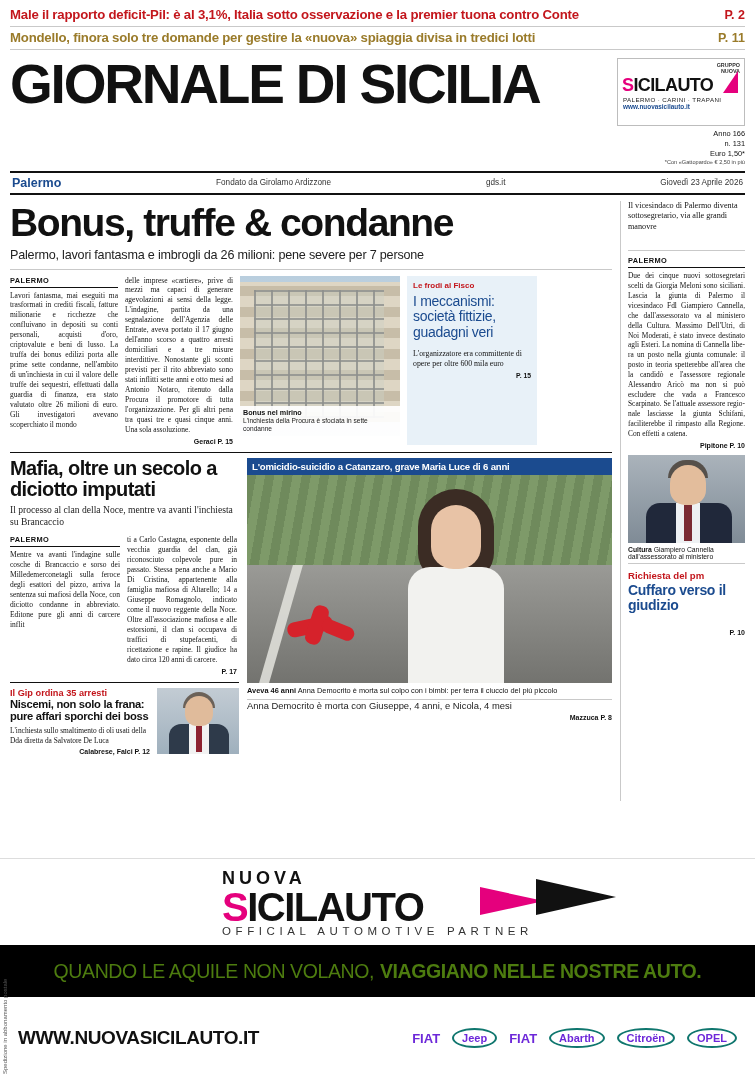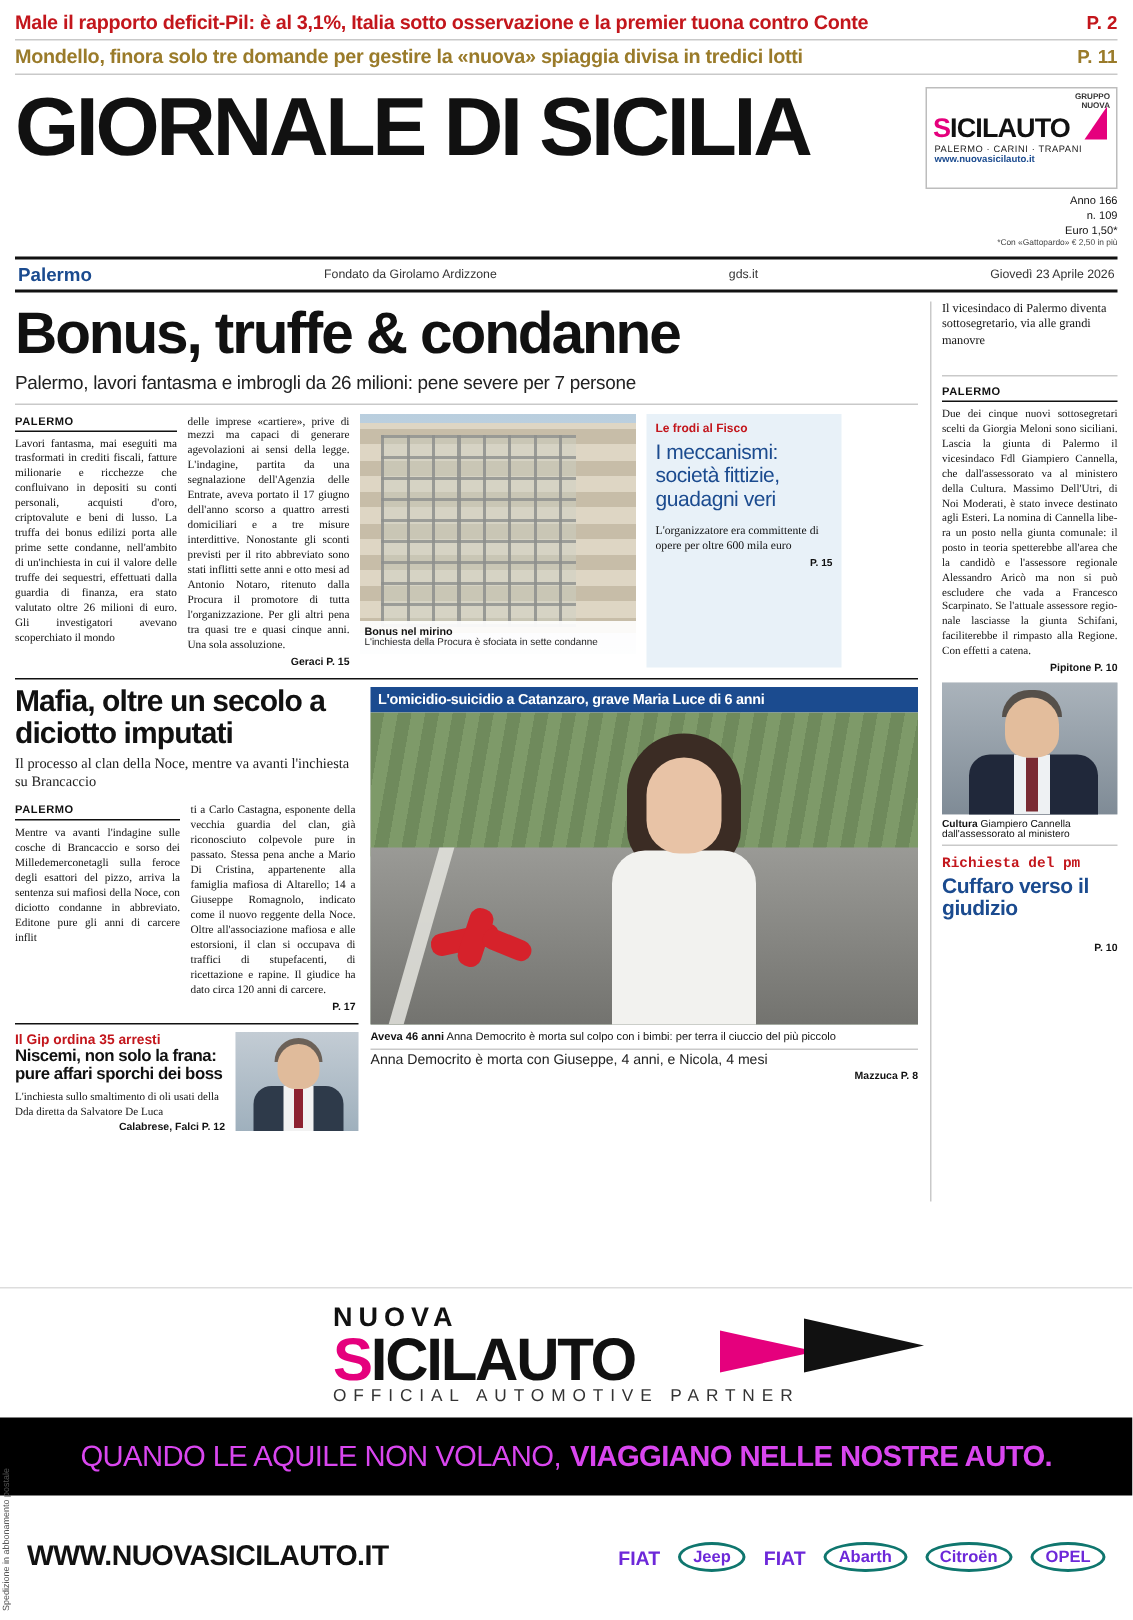--- a/index.html
+++ b/index.html
@@ -96,21 +96,21 @@
     font-size: 7.5px; line-height: 1.33; text-align: justify; color: #111;
     hyphens: auto;
   }
   .byline {
     font-family: "Liberation Sans", sans-serif; font-weight: bold; font-size: 7px;
     text-align: right; margin-top: 3px;
   }
 
   
   .photo-scaffold {
-    width: 184px; height: 160px; position: relative; overflow: hidden;
+    width: 160px; height: 160px; position: relative; overflow: hidden;
     background: linear-gradient(#b9cede, #dfe8ef);
   }
   .ps-build { position:absolute; left: 0; top: 6px; width: 100%; height: 140px;
     background: repeating-linear-gradient(0deg, #c7bda8 0 10px, #ded6c4 10px 21px); }
   .ps-scaff { position:absolute; left: 14px; top: 14px; width: 130px; height: 128px;
     background:
       repeating-linear-gradient(90deg, rgba(90,90,95,.85) 0 2px, transparent 2px 17px),
       repeating-linear-gradient(0deg, rgba(90,90,95,.8) 0 2px, transparent 2px 14px);
   }
   .ps-net { position:absolute; left: 14px; top: 14px; width: 130px; height: 128px; background: rgba(205,208,198,0.45); }
@@ -204,40 +204,40 @@
   .r-body { font-size: 7.4px; line-height: 1.33; text-align: justify; }
   .r-photo { width: 100%; height: 88px; position: relative; overflow: hidden; background:#b9bfc6; margin-top: 6px; }
   .rp-bg { position:absolute; inset:0; background: linear-gradient(#aab3bb,#7f8b96); }
   .rp-head { position:absolute; left: 42px; top: 10px; width: 36px; height: 40px; background:#e3bd9c; border-radius: 18px 18px 15px 15px; }
   .rp-hair { position:absolute; left: 40px; top: 5px; width: 40px; height: 18px; background:#56504a; border-radius: 20px 20px 0 0; }
   .rp-body { position:absolute; left: 18px; top: 48px; width: 86px; height: 42px; background:#20283a; border-radius: 14px 14px 0 0; }
   .rp-shirt { position:absolute; left: 48px; top: 48px; width: 24px; height: 40px; background:#eef1f3; }
   .rp-tie { position:absolute; left: 56px; top: 50px; width: 8px; height: 36px; background:#7a2b33; }
   .r-cap { font-family:"Liberation Sans", sans-serif; font-size: 6.8px; padding: 3px 0; border-bottom: 1px solid #c9c9c9; }
   .r-cap b { font-weight: bold; }
-  .r-kick2 { font-family:Liberation Mono, monospace; font-weight: bold; font-size: 9.6px; color:#c3161c; margin-top: 6px; }
+  .r-kick2 { font-family:Liberation Sans, sans-serif; font-weight: bold; font-size: 9.6px; color:#c3161c; margin-top: 6px; }
   .r-h2 { font-family:"Liberation Sans", sans-serif; font-weight: bold; font-size: 14px; color:#1b4b8f; line-height:1.08; letter-spacing:-0.3px; margin-top: 2px;}
   .r-pg { font-family:"Liberation Sans", sans-serif; font-weight: bold; font-size: 7px; text-align:right; margin-top: 16px; }
 
   
   .bottom-ad {
     position: absolute; left: 0; bottom: 0; width: 755px; height: 222px;
     background: #ffffff; border-top: 1px solid #ddd;
   }
   .ba-top { height: 86px; display:flex; align-items:center; justify-content:center; position:relative; }
   .ba-logo { font-family: "Liberation Sans", sans-serif; text-align: left; }
   .ba-nuova { font-size: 18px; font-weight: bold; letter-spacing: 4px; color:#111; }
   .ba-sicil { font-size: 40px; font-weight: bold; letter-spacing: -1.5px; line-height: .9; }
   .ba-sicil .pink { color: #e5007d; }
   .ba-oap { font-size: 11.5px; letter-spacing: 4.6px; color:#333; }
   .ba-eagle { position:absolute; left: 480px; top: 16px; width: 150px; height: 56px; }
   .ba-eagle .w1 { position:absolute; left:0; top:12px; width:0;height:0; border-top: 14px solid transparent; border-bottom: 14px solid transparent; border-left: 64px solid #e5007d; }
   .ba-eagle .w2 { position:absolute; left:56px; top:4px; width:0;height:0; border-top: 18px solid transparent; border-bottom: 18px solid transparent; border-left: 80px solid #111; }
   .ba-band {
-    background: #000; color: #d946ef; height: 52px; display:flex; align-items:center; justify-content:center;
+    background: #000; color: #4d7c0f; height: 52px; display:flex; align-items:center; justify-content:center;
     font-family: "Liberation Sans", sans-serif; font-size: 19.5px; letter-spacing: -0.4px;
   }
   .ba-band b { font-weight: bold; margin-left: 6px; }
   .ba-bot { height: 82px; display:flex; align-items:center; justify-content:space-between; padding: 0 18px; }
   .ba-url { font-family: "Liberation Sans", sans-serif; font-weight: bold; font-size: 19px; letter-spacing: -0.4px; }
   .ba-brands { display:flex; align-items:center; gap: 12px; font-family:"Liberation Sans", sans-serif; font-weight:bold; font-size: 13px; color:#6d28d9;}
   .ba-brands .oval { border: 2px solid #0f766e; border-radius: 50%; padding: 2px 8px; font-size: 11px; }
   .side-code {
     position: absolute; left: 2px; bottom: 6px; width: 10px; height: 150px;
     writing-mode: vertical-rl; transform: rotate(180deg);
@@ -265,21 +265,21 @@
     <div class="mast-right">
       <div class="adbox">
         <div class="tri"></div>
         <div class="gr">GRUPPO<br>NUOVA</div>
         <div class="brand"><span class="s">S</span>ICILAUTO</div>
         <div class="cities">PALERMO · CARINI · TRAPANI</div>
         <div class="url">www.nuovasicilauto.it</div>
       </div>
       <div class="mast-meta">
         <div>Anno 166</div>
-        <div>n. 109</div>
+        <div>n. 131</div>
         <div>Euro 1,50*</div>
         <div class="star">*Con «Gattopardo» € 2,50 in più</div>
       </div>
     </div>
   </div>
 
   <div class="infobar">
     <div class="city">Palermo</div>
     <div class="founder">Fondato da Girolamo Ardizzone</div>
     <div class="site">gds.it</div>

